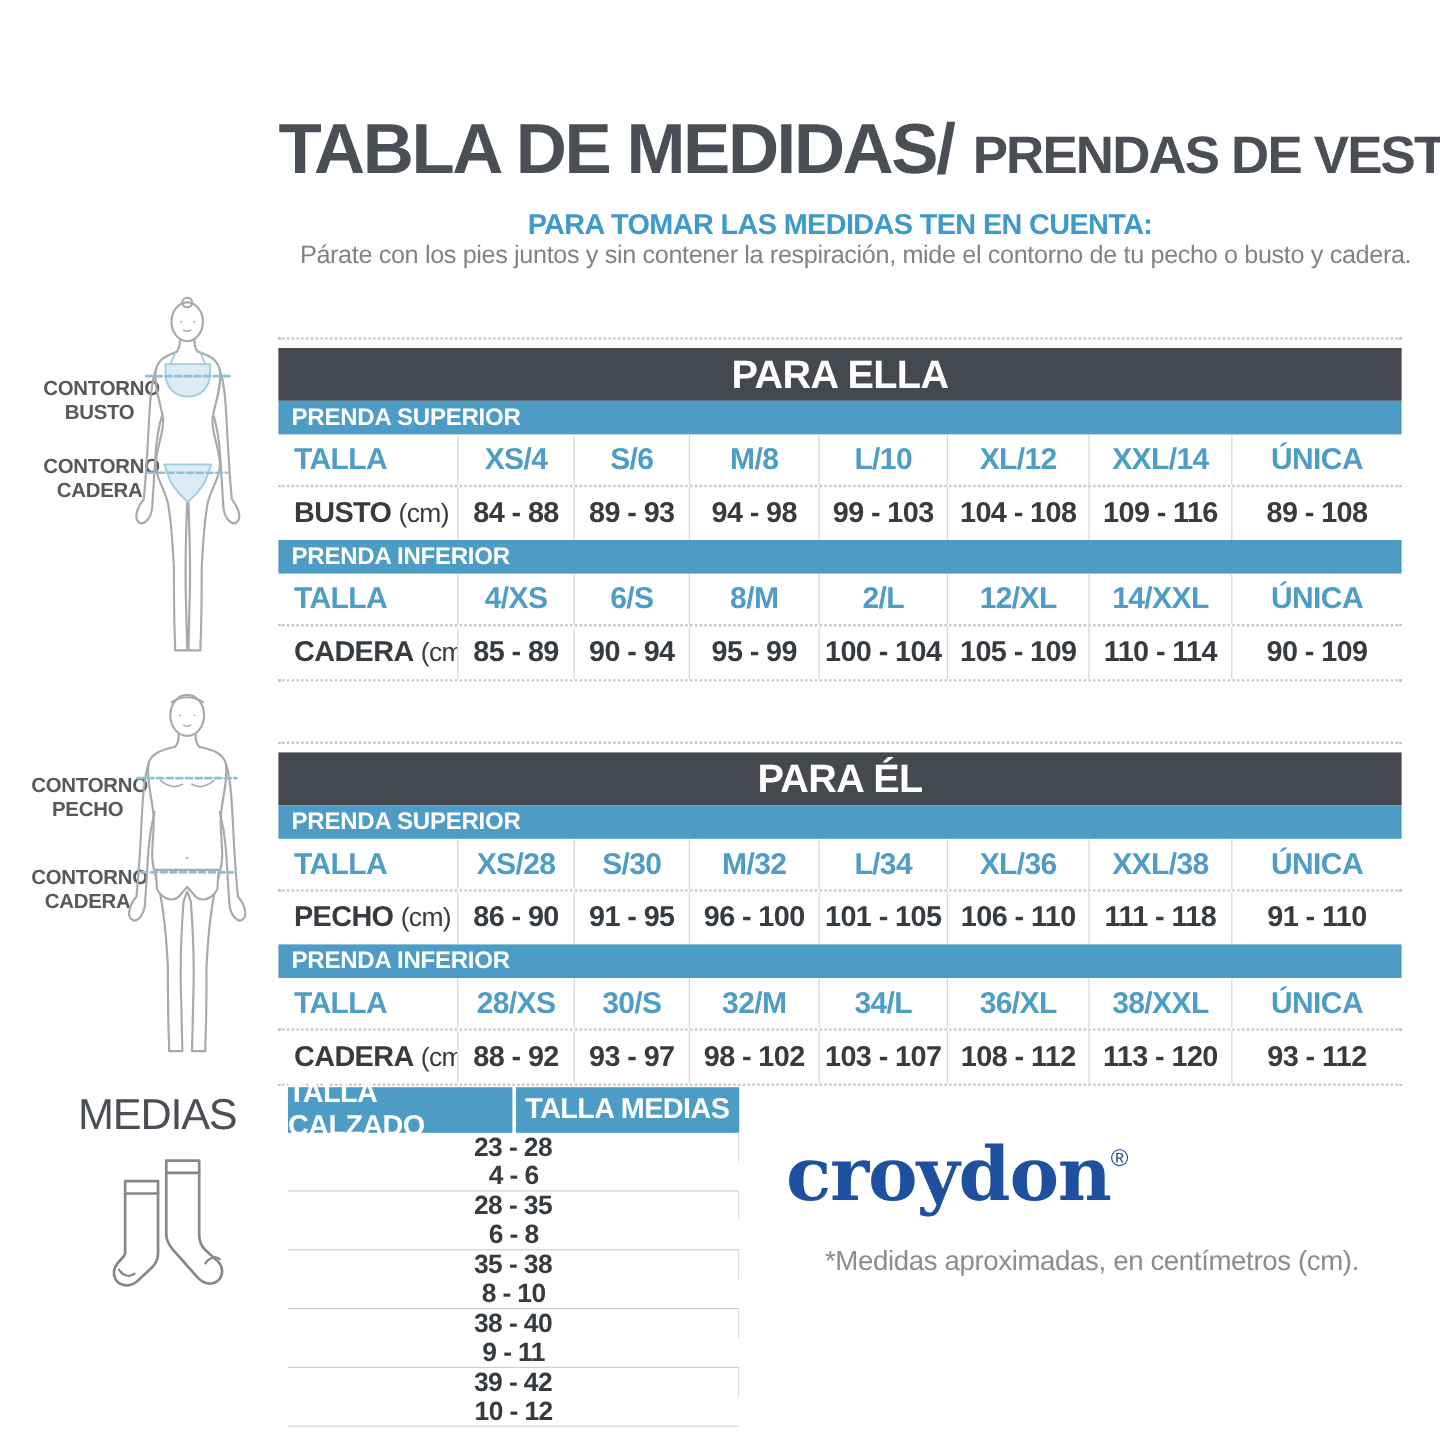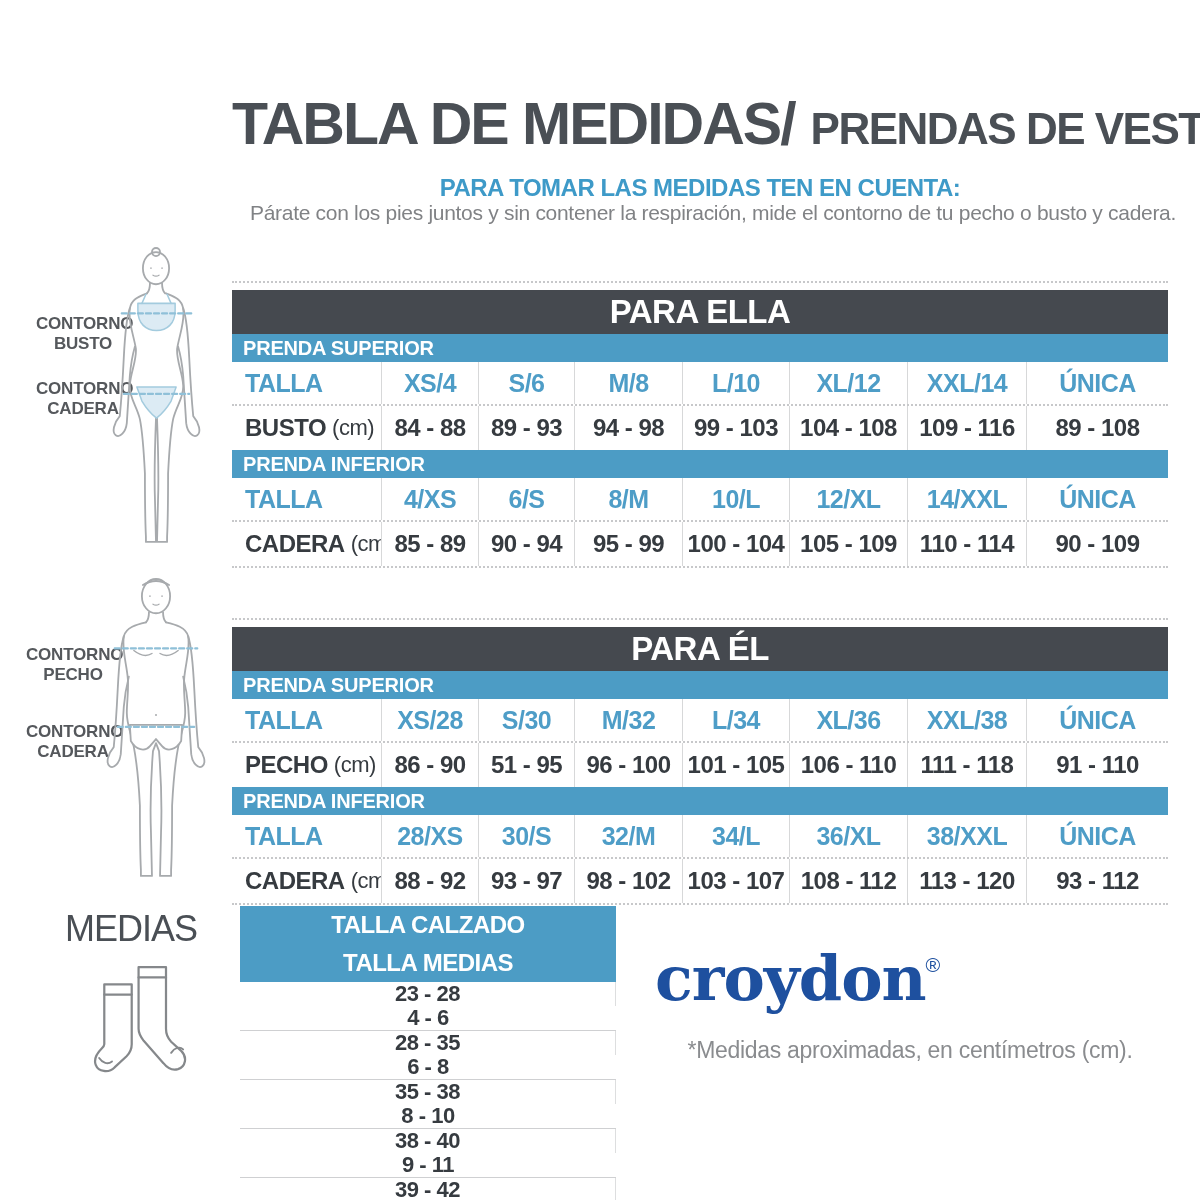--- a/index.html
+++ b/index.html
@@ -56,21 +56,21 @@
   #lbl-m1{left:26px;top:645px;width:94px;}
   #lbl-m2{left:26px;top:722px;width:94px;}
   .fig-svg{position:absolute;}
   #fig-female{left:100px;top:247px;}
   #fig-male{left:94px;top:576px;}
   
   #medias-title{position:absolute;left:56px;top:908px;width:150px;text-align:center;
     font-size:36px;font-weight:400;color:var(--title);letter-spacing:-1px;}
   #socks{position:absolute;left:82px;top:952px;}
   #medias-table{position:absolute;left:240px;top:906px;width:376px;}
-  .mhead{display:grid;grid-template-columns:1fr;column-gap:3px;background:#fff;}
+  .mhead{display:grid;grid-template-columns:1fr 1fr;column-gap:3px;background:#fff;}
   .mh{height:38px;background:var(--blue);color:#fff;display:flex;align-items:center;justify-content:center;
     font-size:24px;font-weight:800;letter-spacing:-0.5px;}
   .mrow{display:grid;grid-template-columns:1fr;border-bottom:1px solid #CFD0D2;}
   .mc{height:24px;display:flex;align-items:center;justify-content:center;
     font-size:22px;font-weight:700;color:var(--ink);letter-spacing:-0.5px;}
   .mc:first-child{border-right:1px solid #DDDEDF;}
   
   #brand{position:absolute;left:655px;top:942px;width:520px;text-align:left;color:var(--navy);
     font-family:"DejaVu Serif","Liberation Serif",serif;font-weight:700;font-size:62px;letter-spacing:-1px;}
   #brand sup{font-size:20px;vertical-align:28px;font-family:"Liberation Sans",sans-serif;font-weight:400;}
@@ -140,21 +140,21 @@
       <div class="cell">104 - 108</div>
       <div class="cell">109 - 116</div>
       <div class="cell">89 - 108</div>
     </div>
     <div class="band">PRENDA INFERIOR</div>
     <div class="grid sizes">
       <div class="cell lbl">TALLA</div>
       <div class="cell">4/XS</div>
       <div class="cell">6/S</div>
       <div class="cell">8/M</div>
-      <div class="cell">10/L</div>
+      <div class="cell">2/L</div>
       <div class="cell">12/XL</div>
       <div class="cell">14/XXL</div>
       <div class="cell">ÚNICA</div>
     </div>
     <div class="grid vals lastrow">
       <div class="cell lbl">
         <span class="m">CADERA</span>
           <span class="u">(cm)</span>
       </div>
       <div class="cell">85 - 89</div>
@@ -205,21 +205,21 @@
       <div class="cell">XL/36</div>
       <div class="cell">XXL/38</div>
       <div class="cell">ÚNICA</div>
     </div>
     <div class="grid vals">
       <div class="cell lbl">
         <span class="m">PECHO</span>
           <span class="u">(cm)</span>
       </div>
       <div class="cell">86 - 90</div>
-      <div class="cell">51 - 95</div>
+      <div class="cell">91 - 95</div>
       <div class="cell">96 - 100</div>
       <div class="cell">101 - 105</div>
       <div class="cell">106 - 110</div>
       <div class="cell">111 - 118</div>
       <div class="cell">91 - 110</div>
     </div>
     <div class="band">PRENDA INFERIOR</div>
     <div class="grid sizes">
       <div class="cell lbl">TALLA</div>
       <div class="cell">28/XS</div>

